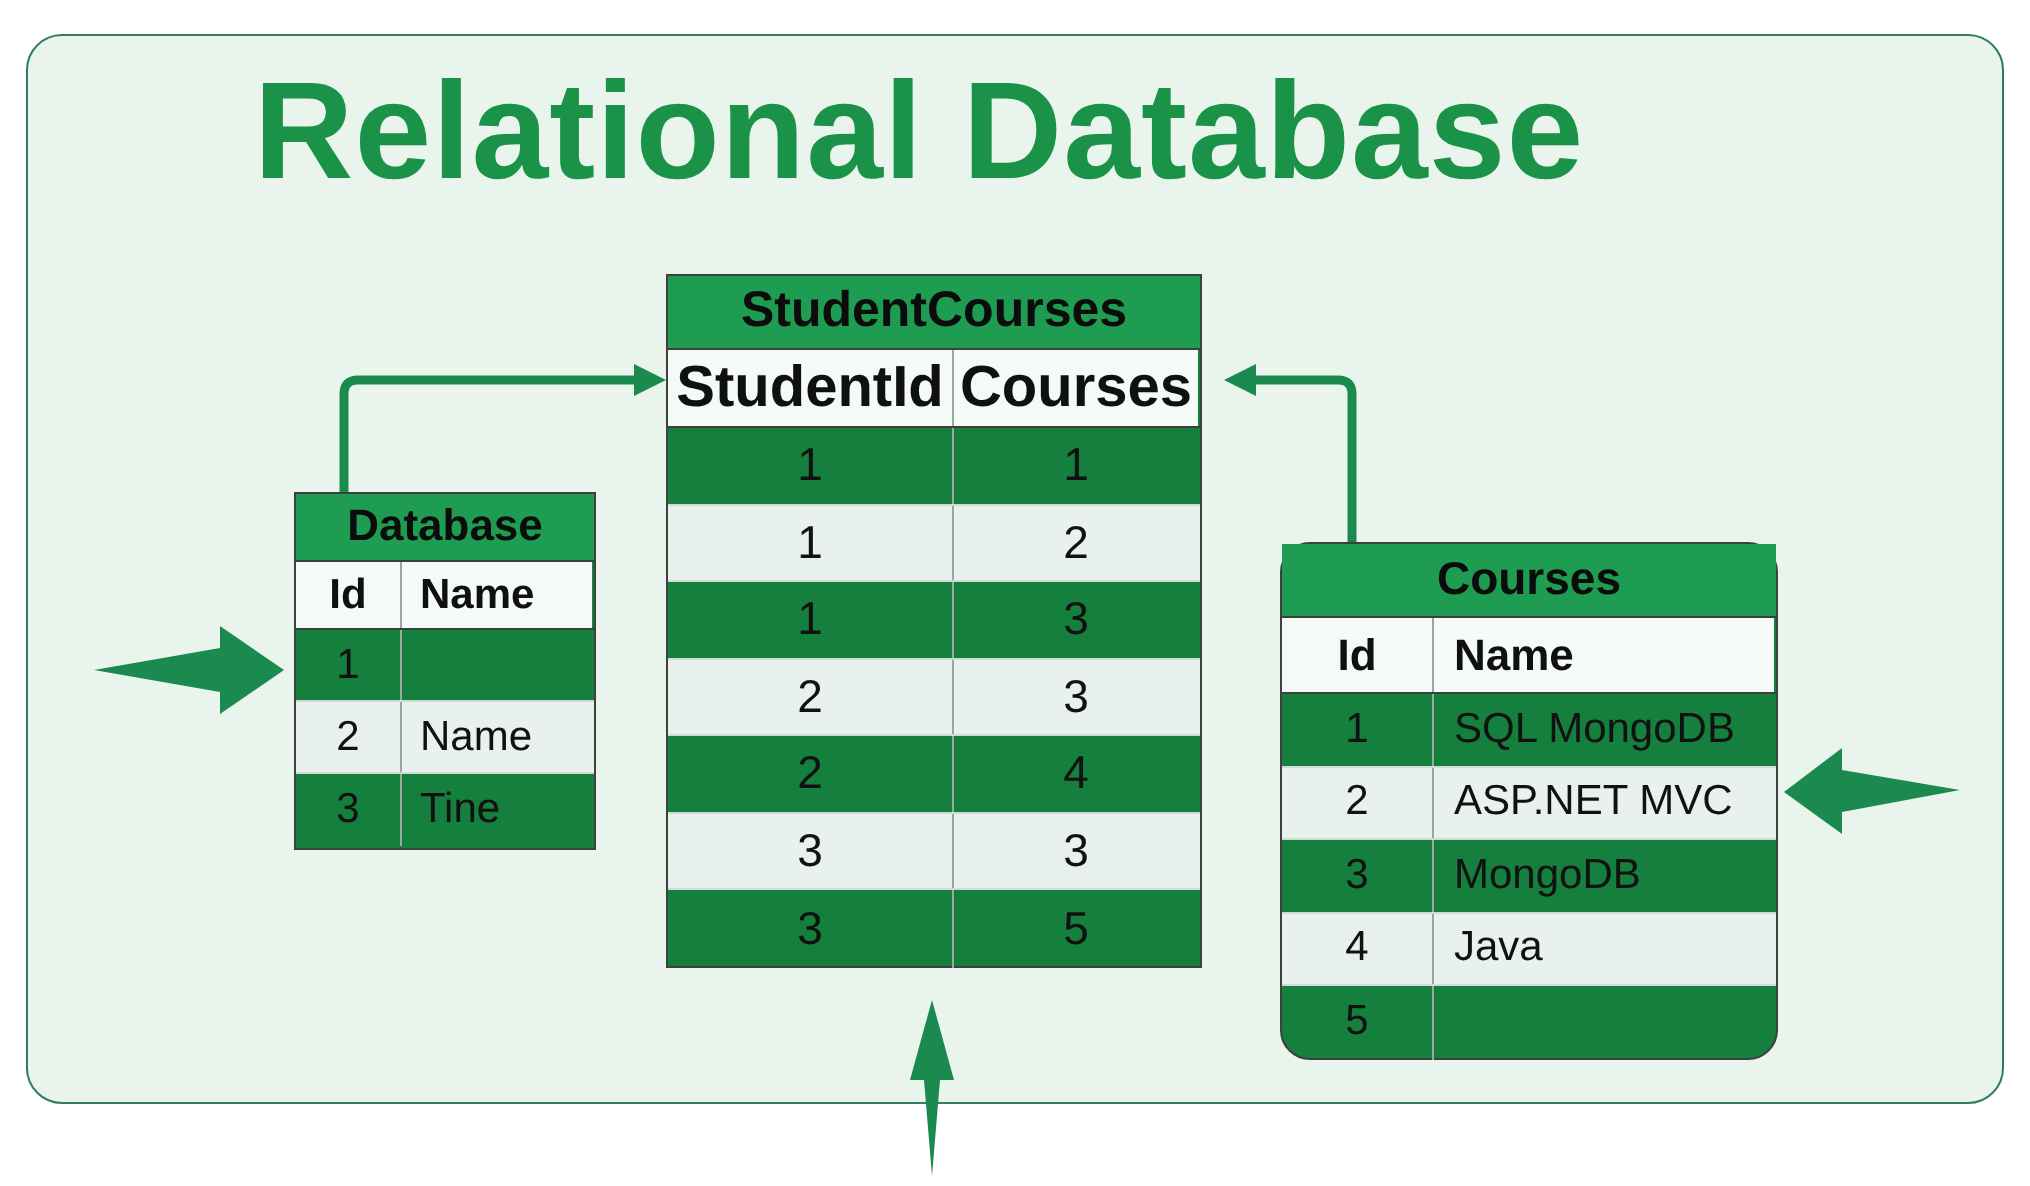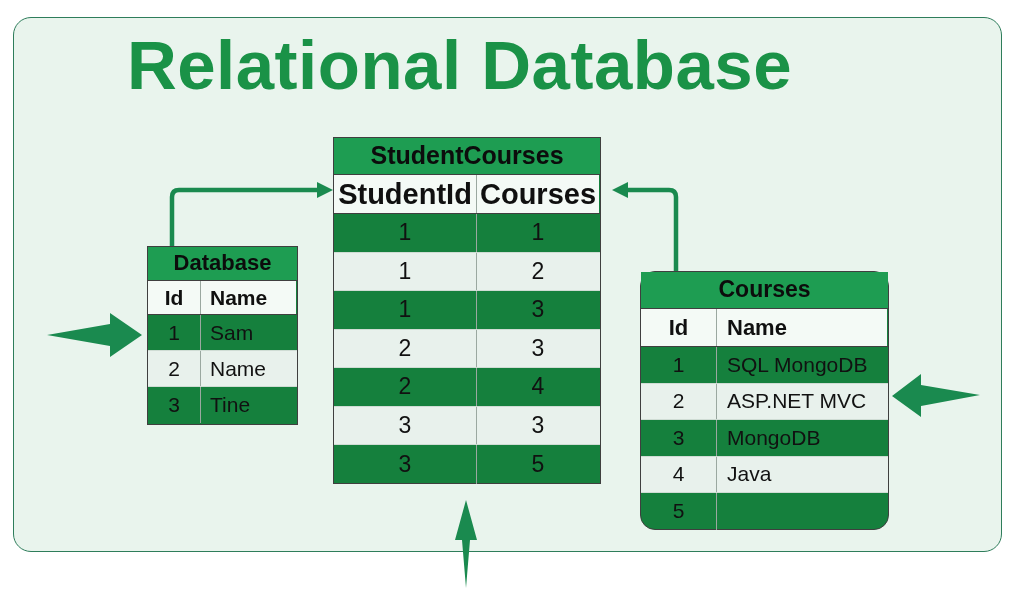--- a/index.html
+++ b/index.html
@@ -215,21 +215,20 @@
   <div class="db-table" id="tbl-students">
     <div class="db-title">Database</div>
 
     <div class="db-row header-row">
       <div class="db-cell col-a c-center divider">Id</div>
       <div class="db-cell col-b c-left">Name</div>
     </div>
 
     <div class="db-row data-row">
       <div class="db-cell col-a c-center divider">1</div>
-      <div class="db-cell col-b c-left">Sam</div>
     </div>
     <div class="db-row data-row alt">
       <div class="db-cell col-a c-center divider">2</div>
       <div class="db-cell col-b c-left">Name</div>
     </div>
     <div class="db-row data-row last">
       <div class="db-cell col-a c-center divider">3</div>
       <div class="db-cell col-b c-left">Tine</div>
     </div>
   </div>

